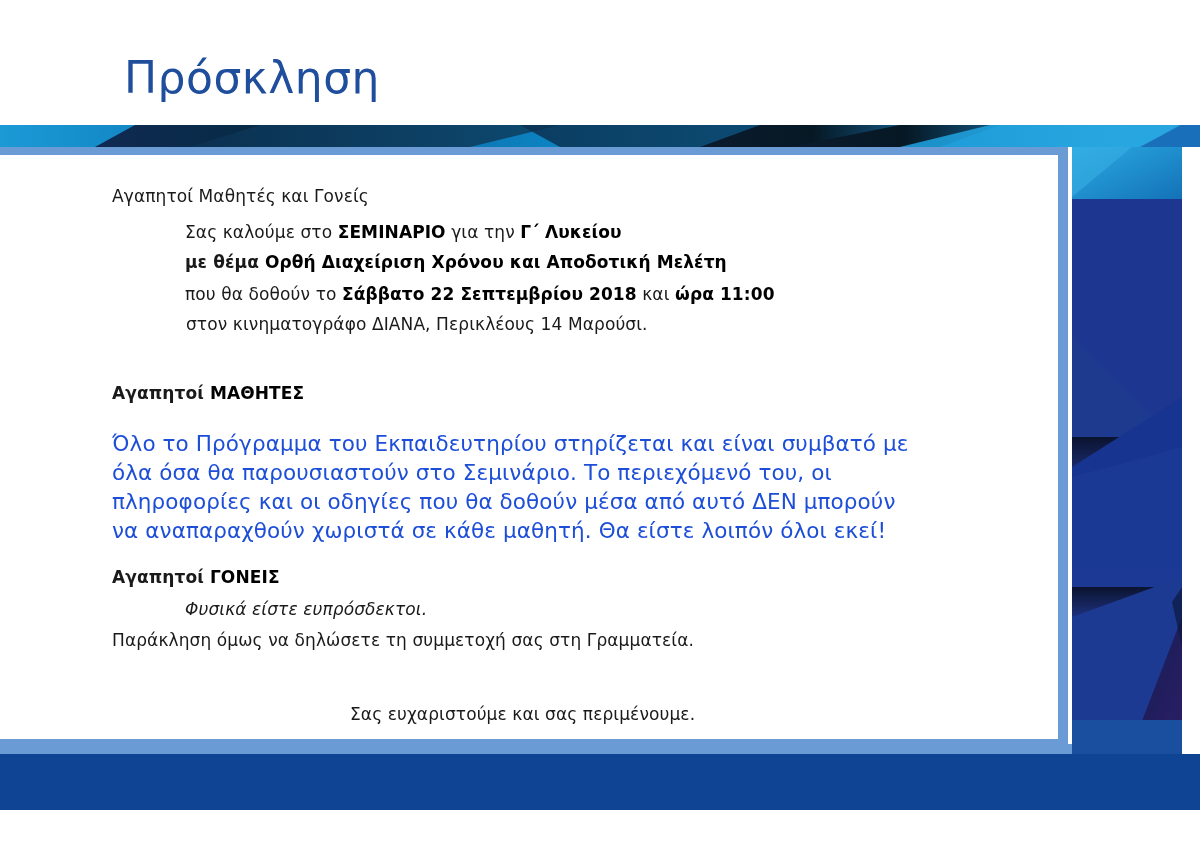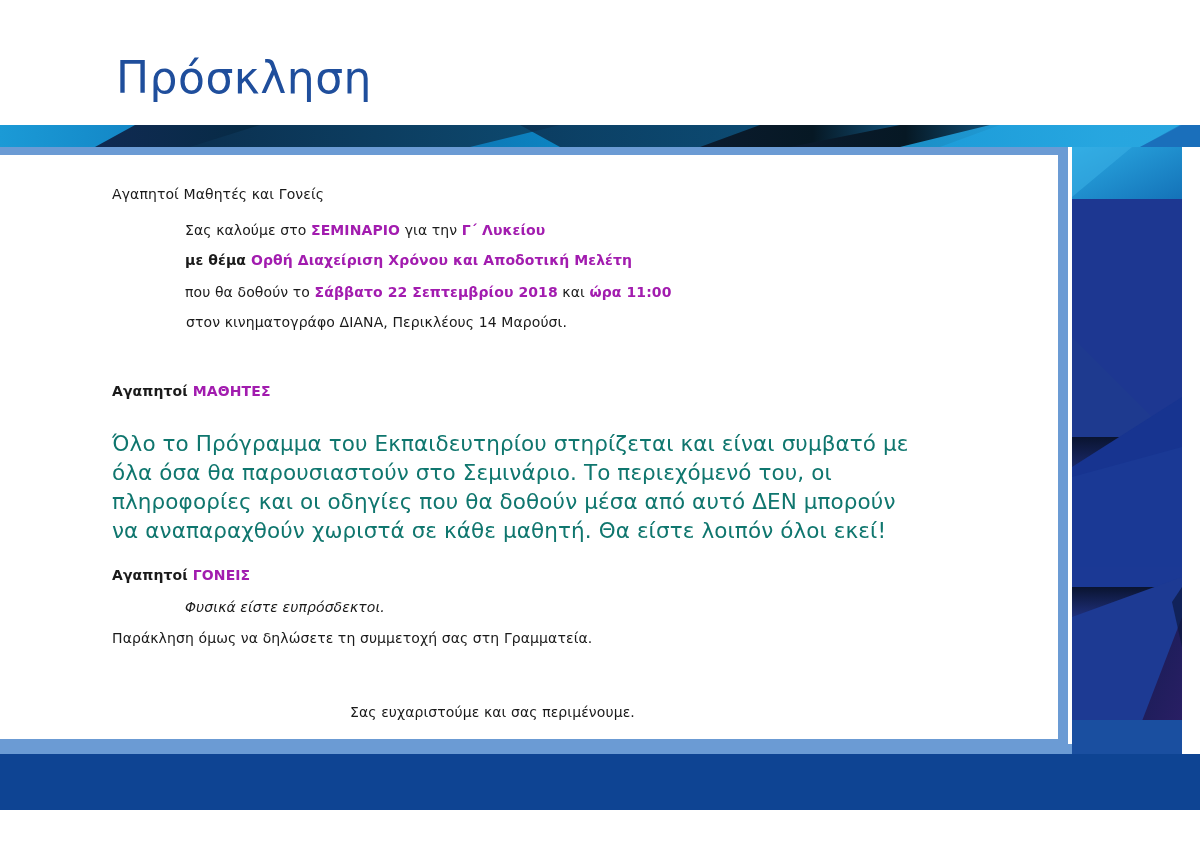--- a/index.html
+++ b/index.html
@@ -12,21 +12,21 @@
     width: 1200px;
     height: 856px;
     background: #ffffff;
     overflow: hidden;
     font-family: "DejaVu Sans", "Liberation Sans", sans-serif;
   }
 
   
   .title {
     position: absolute;
-    left: 116px;
+    left: 124px;
     top: 54px;
     font-size: 44px;
     font-weight: 400;
     color: #1f4e9c;
     letter-spacing: 0.5px;
     line-height: 1.1;
     white-space: nowrap;
   }
 
   
@@ -117,33 +117,33 @@
   .body {
     position: absolute;
     left: 0;
     top: 155px;
     width: 1058px;
     height: 584px;
     padding: 0;
   }
   .ln {
     position: absolute;
-    font-size: 14px;
+    font-size: 17px;
     color: #1a1a1a;
     line-height: 1.32;
     white-space: nowrap;
     letter-spacing: 0.1px;
   }
   .b { font-weight: bold; }
   .i { font-style: italic; }
-  .blue-b { color: #a21caf; font-weight: bold; }
+  .blue-b { color: #000000; font-weight: bold; }
   .para {
     position: absolute;
     font-size: 21.5px;
-    color: #0f766e;
+    color: #1d4ed8;
     line-height: 1.345;
     letter-spacing: 0.1px;
   }
 </style>
 </head>
 <body>
 
 <div id="slide">
 
   <div class="title">Πρόσκληση</div>

